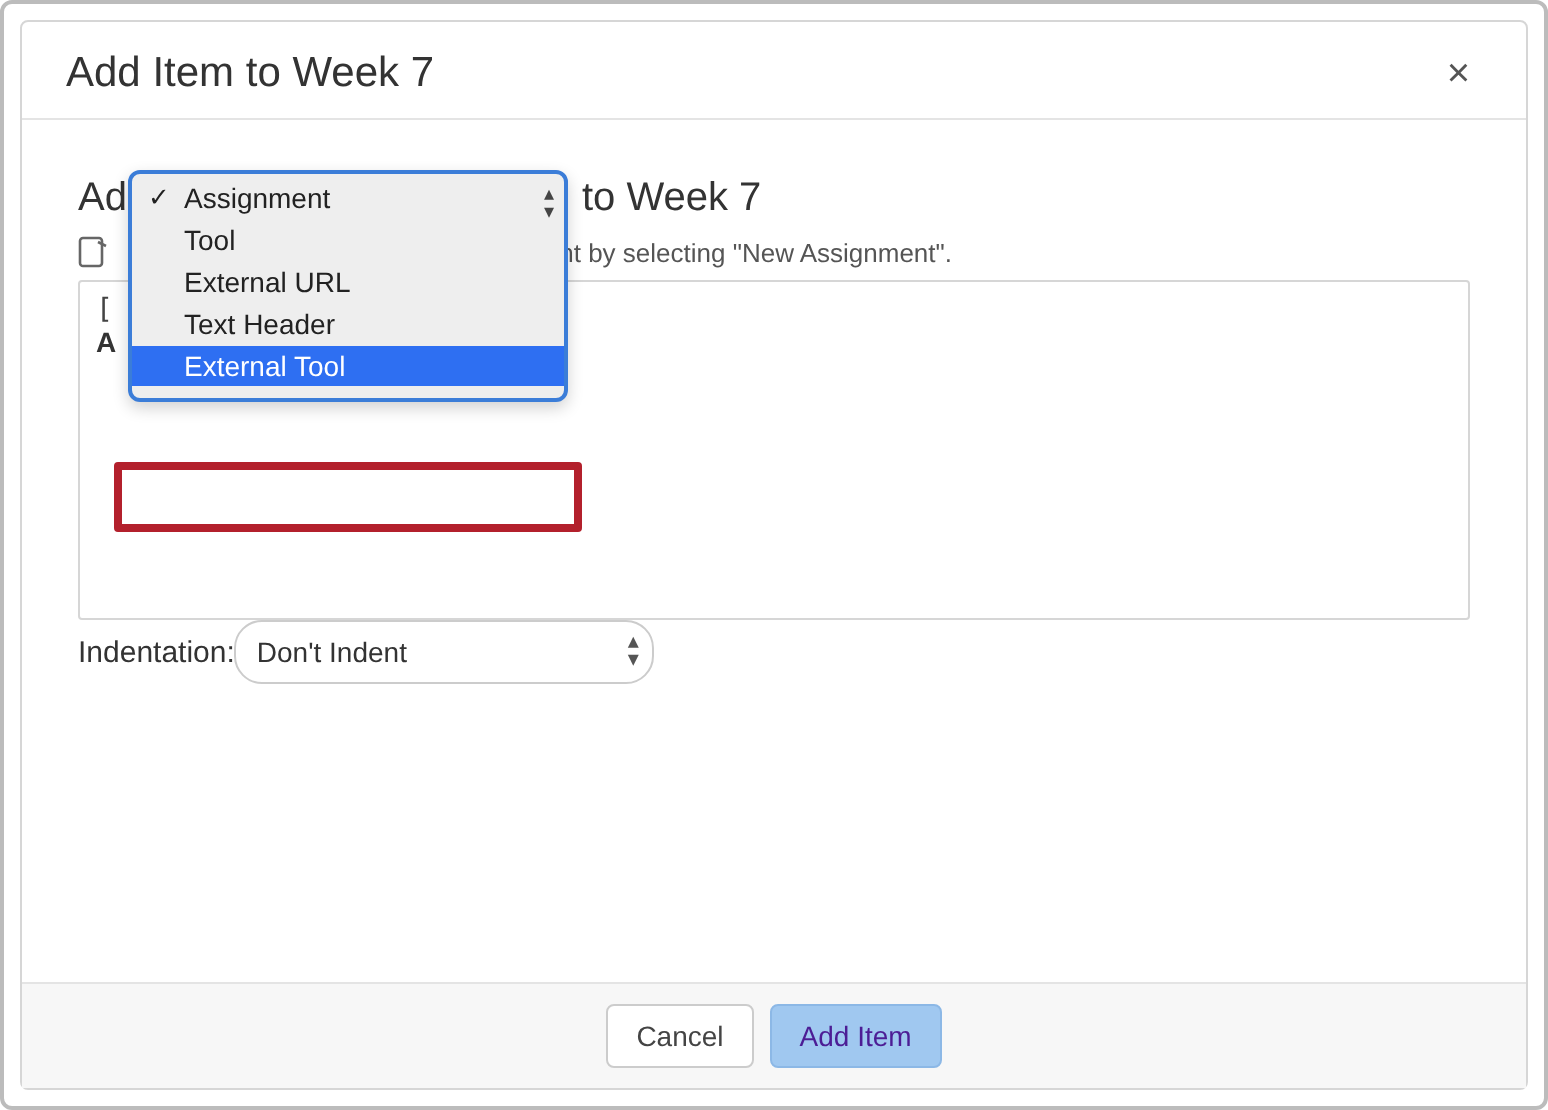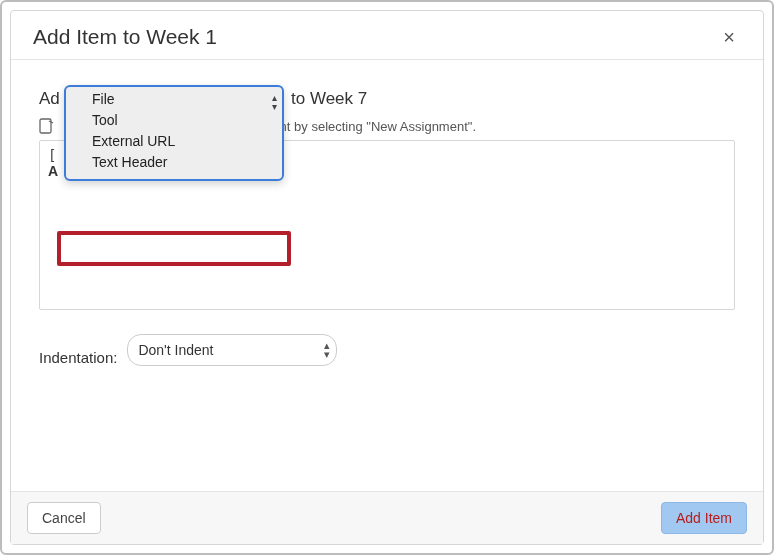--- a/index.html
+++ b/index.html
@@ -46,21 +46,21 @@
     border: none;
     padding: 2px 6px;
     line-height: 1;
   }
   .modal-body {
     position: relative;
     flex: 1;
     padding: 26px 28px 0 28px;
   }
   .add-row {
-    font-size: 17px;
+    font-size: 20px;
     color: #333;
     display: flex;
     align-items: center;
     gap: 6px;
     margin-bottom: 6px;
   }
   .add-row .prefix {
     width: 30px;
   }
   .add-row .select-placeholder {
@@ -90,24 +90,22 @@
   }
   .list-box .row1 {
     font-family: Menlo, monospace;
     font-size: 14px;
     color: #444;
   }
   .list-box .row2 {
     font-weight: 700;
   }
   .indent-row {
-    margin-top: 24px;
-    display: flex;
-    align-items: flex-end;
-    gap: 10px;
+    display: flex;
+    align-items: center;
     font-size: 15px;
     color: #333;
   }
   .select {
     -webkit-appearance: none;
     appearance: none;
     border: 1px solid #ccc;
     border-radius: 14px;
     padding: 6px 28px 6px 10px;
     font-size: 14px;
@@ -138,36 +136,36 @@
   }
   .select-caret::after {
     content: "\25BE"; 
     display: block;
   }
   .modal-footer {
     border-top: 1px solid #e4e4e4;
     background: #f7f7f7;
     padding: 10px 16px;
     display: flex;
-    justify-content: space-between;
+    justify-content: center;
     gap: 8px;
   }
   .btn {
     font-size: 14px;
     padding: 7px 14px;
     border-radius: 4px;
     border: 1px solid #ccc;
     background: #fff;
     color: #444;
     cursor: pointer;
   }
   .btn-primary {
     background: #a0c8f0;
     border: 1px solid #8cb8e6;
-    color: #b91c1c;
+    color: #4c1d95;
   }
 
   
   .dropdown-overlay {
     position: absolute;
     left: 62px;
     top: 83px;
     width: 220px;
     background: #eeeeee;
     border: 2px solid #3b7dd8;
@@ -233,21 +231,21 @@
   
   .new-icon svg { display: block; }
 </style>
 </head>
 <body>
 
 <div class="frame">
   <div class="modal">
 
     <div class="modal-header">
-      <div class="modal-title">Add Item to Week 1</div>
+      <div class="modal-title">Add Item to Week 7</div>
       <button class="close-btn">
         <span>×</span>
       </button>
     </div>
 
     <div class="modal-body">
 
       <div class="add-row">
         <span class="prefix">Ad</span>
         <span class="select-placeholder"></span>
@@ -283,20 +281,21 @@
 
     <div class="modal-footer">
       <button class="btn">Cancel</button>
       <button class="btn btn-primary">Add Item</button>
     </div>
 
   </div>
 
   <div class="dropdown-overlay">
     <span class="dd-caret-overlay"></span>
-    <div class="opt"><span>File</span></div>
+    <div class="opt checked"><span>Assignment</span></div>
     <div class="opt"><span>Tool</span></div>
     <div class="opt"><span>External URL</span></div>
     <div class="opt"><span>Text Header</span></div>
+    <div class="opt highlight"><span>External Tool</span></div>
   </div>
 
   <div class="red-callout pos"></div>
 </div>
 
 </body></html>

